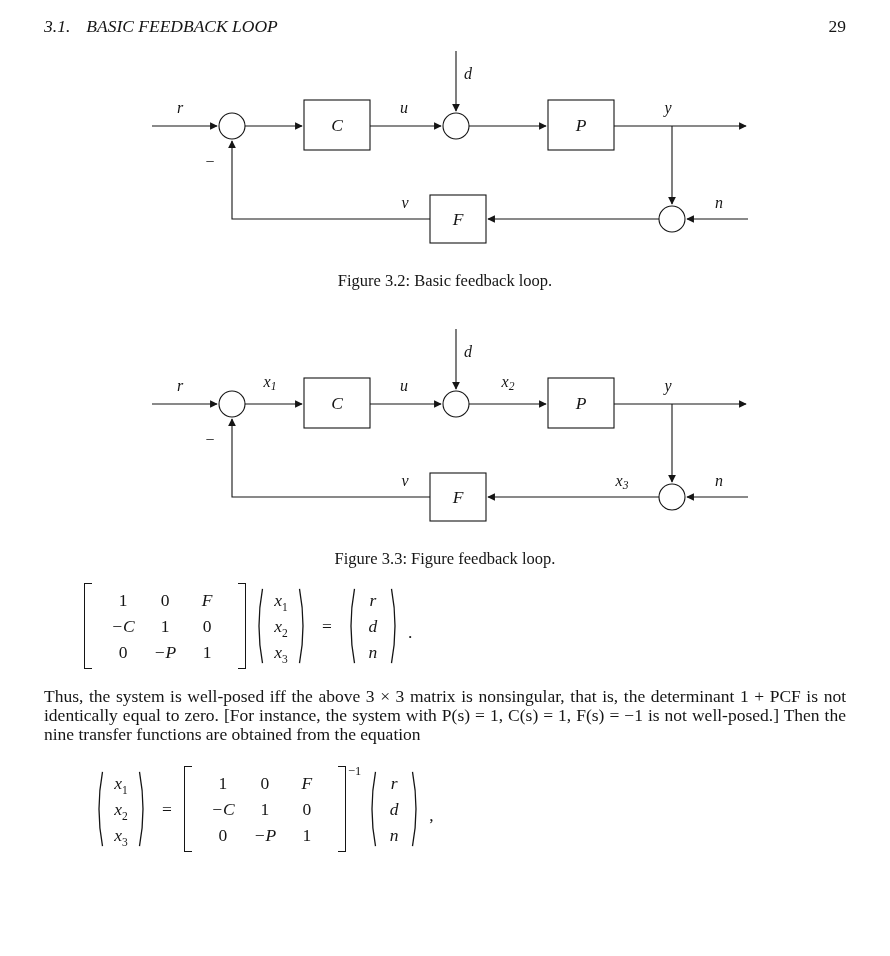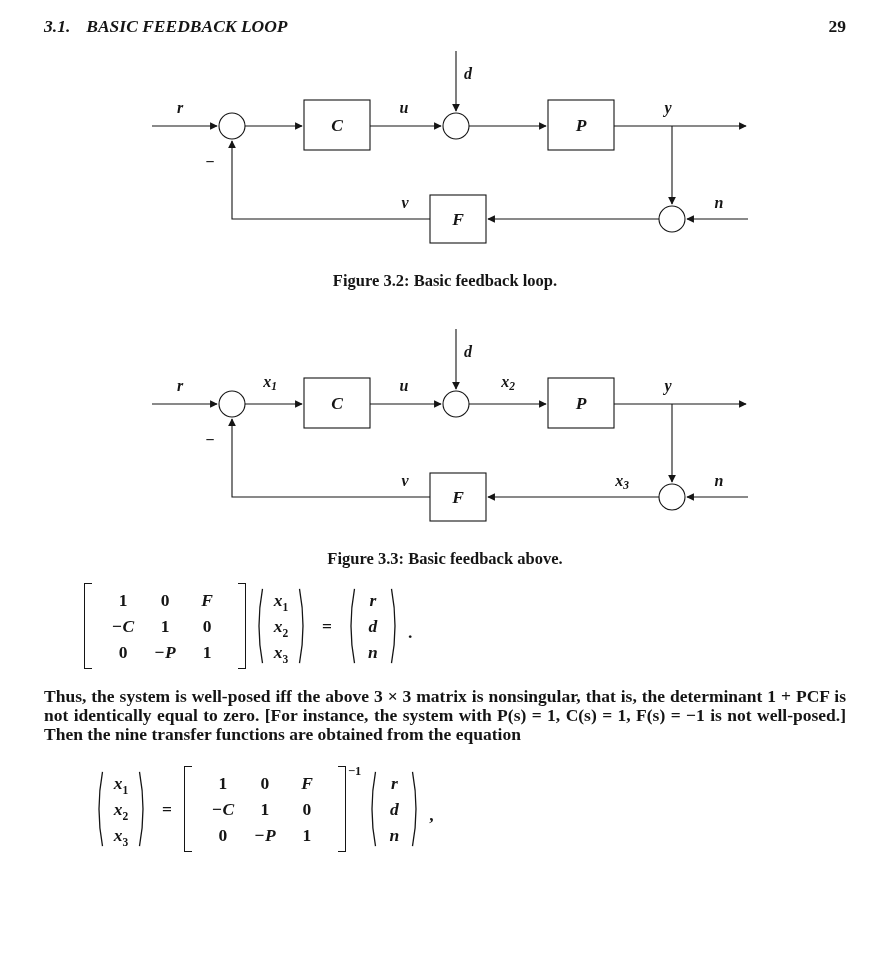--- a/index.html
+++ b/index.html
@@ -2,21 +2,21 @@
 <html><head>
 <meta charset="utf-8">
 <style>
   * { margin:0; padding:0; box-sizing:border-box; }
   html,body { background:#ffffff; }
   body {
     width:890px; height:956px; overflow:hidden;
     font-family:"Liberation Serif","DejaVu Serif",serif;
     color:#151515;
   }
-  .page { width:890px; height:956px; position:relative;font-weight:bold; }
+  .page { width:890px; height:956px; position:relative; }
 
   
   .runhead {
     display:flex; justify-content:space-between; align-items:baseline;
     padding:16px 44px 0 44px; font-size:17.5px;
   }
   .runhead .sec { font-style:italic; }
   .runhead .secnum { margin-right:16px; }
 
   
@@ -126,21 +126,21 @@
     <circle cx="672" cy="176" r="13"></circle>
     <line x1="748" y1="176" x2="687" y2="176" marker-end="url(#arwB)"></line>
     <text x="719" y="165" text-anchor="middle">n</text>
     <line x1="659" y1="176" x2="488" y2="176" marker-end="url(#arwB)"></line>
     <text x="622" y="165" text-anchor="middle"><tspan>x</tspan><tspan class="ssub" dy="3">3</tspan></text>
     <rect x="430" y="152" width="56" height="48"></rect>
     <text x="458" y="182" text-anchor="middle" class="blk">F</text>
     <text x="405" y="165" text-anchor="middle">v</text>
     <polyline points="430,176 232,176 232,98" marker-end="url(#arwB)"></polyline>
   </svg>
-  <div class="caption">Figure 3.3: Basic feedback above.</div>
+  <div class="caption">Figure 3.3: Figure feedback loop.</div>
 
 
   <div class="eq eq1">
     <div class="bk l"></div>
     <div class="mat">
       <span class="cell">1</span>
       <span class="cell">0</span>
       <span class="cell it">F</span>
       <span class="cell it">−C</span>
       <span class="cell">1</span>

